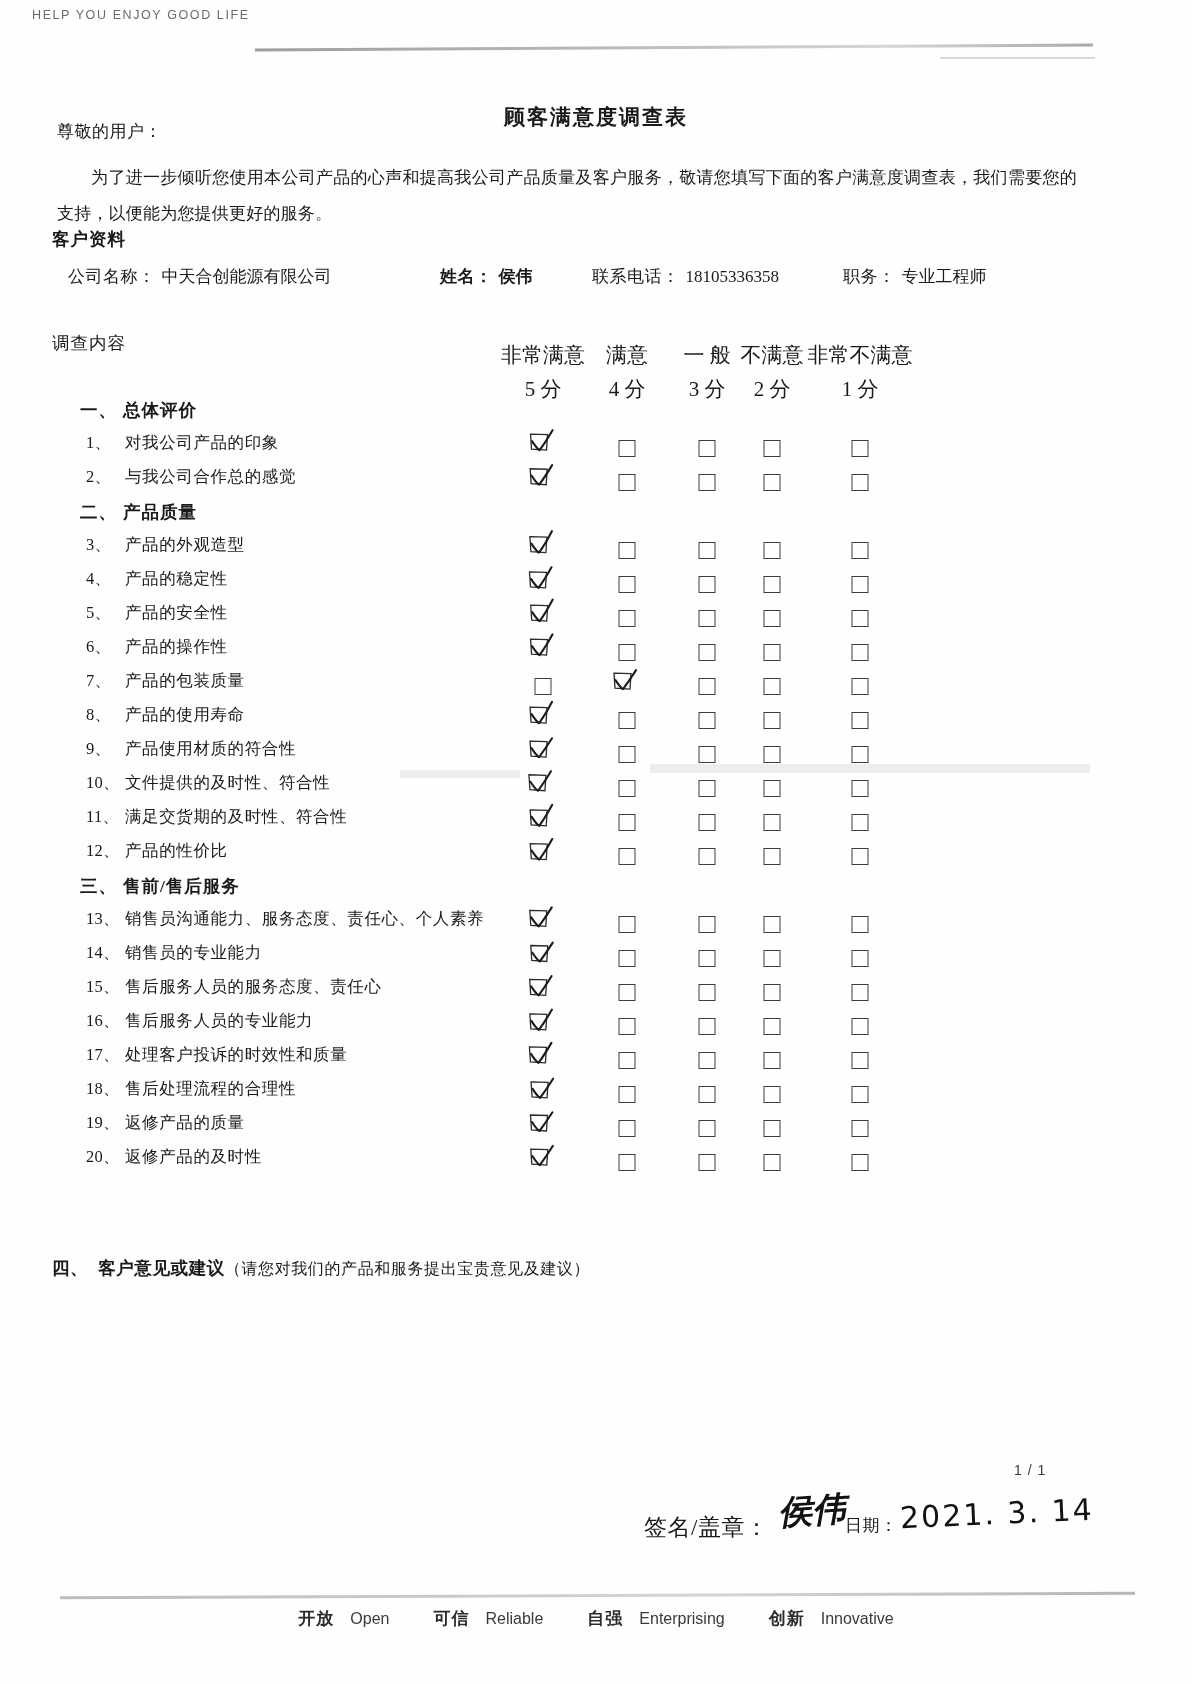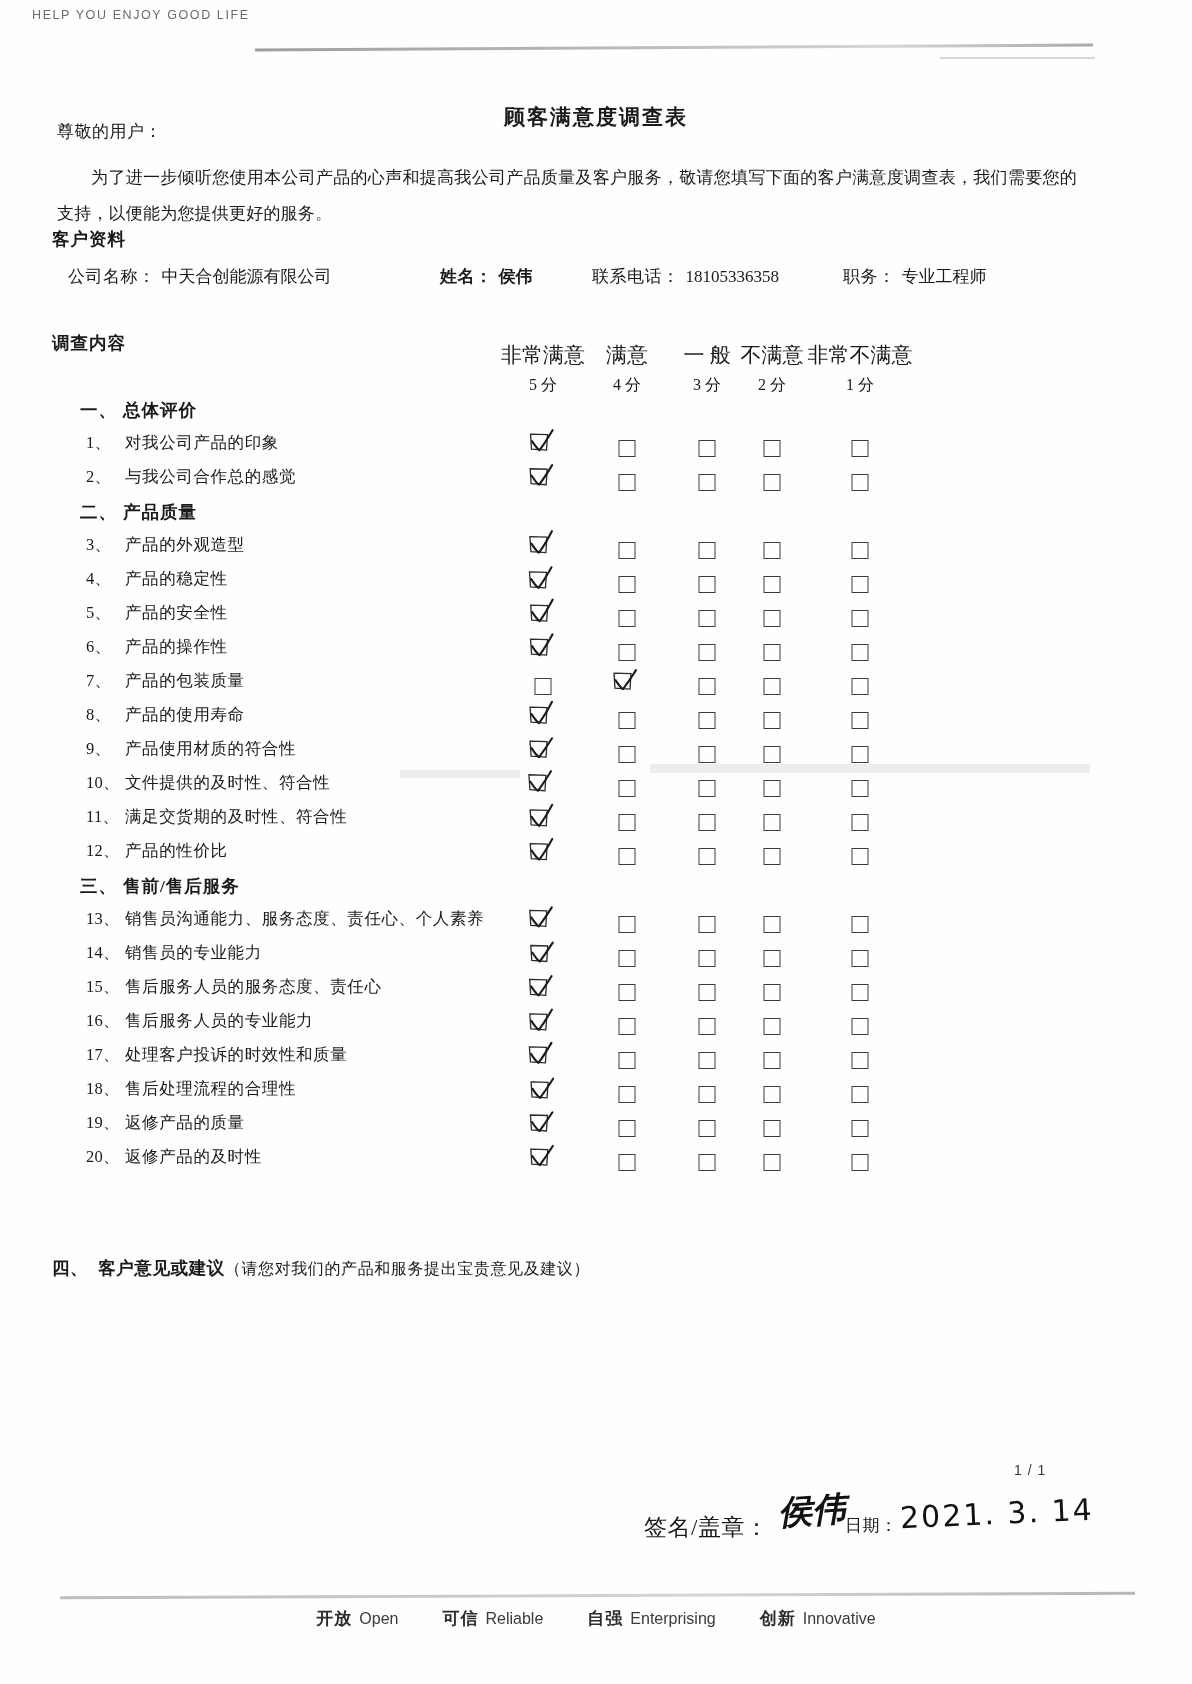--- a/index.html
+++ b/index.html
@@ -40,25 +40,25 @@
   .cust-row{position:absolute;left:0;top:265px;width:1192px;height:28px;font-size:17px;}
   .cust-row .f{position:absolute;white-space:nowrap;}
   .f-label{letter-spacing:.5px;}
   .f-value{margin-left:6px;}
   .c-company{left:68px;}
   .c-name{left:440px;font-weight:bold;}
   .c-phone{left:592px;}
   .c-title{left:843px;}
 
   
-  .sec-survey{position:absolute;left:52px;top:331px;font-size:17.5px;font-weight:700;letter-spacing:1px;}
+  .sec-survey{position:absolute;left:52px;top:331px;font-size:17.5px;font-weight:400;letter-spacing:1px;}
   .scale-head{position:absolute;top:341px;left:0;width:1192px;height:26px;}
   .scale-sub{position:absolute;top:375px;left:0;width:1192px;height:26px;}
   .scale-cell{position:absolute;font-size:21px;text-align:center;transform:translateX(-50%);white-space:nowrap;}
-  .scale-sub .scale-cell{font-size:16px;}
+  .scale-sub .scale-cell{font-size:21px;}
 
   .qlist{position:absolute;left:0;top:398px;width:1192px;}
   .row{position:relative;height:34px;}
   .grp{position:relative;height:34px;}
   .grp .grp-num{position:absolute;left:80px;font-size:17.5px;font-weight:700;letter-spacing:1px;}
   .grp .grp-txt{position:absolute;left:123px;font-size:17.5px;font-weight:700;letter-spacing:1px;}
   .row .q-num{position:absolute;left:86px;font-size:16.5px;letter-spacing:.3px;}
   .row .q-txt{position:absolute;left:125px;font-size:16.5px;letter-spacing:.6px;white-space:nowrap;}
 
   .box{position:absolute;width:15px;height:15px;border:1.2px solid #3d3d3d;
@@ -85,21 +85,21 @@
     font-family:"Liberation Sans","DejaVu Sans",sans-serif;letter-spacing:1px;}
 
   
   .footer-rule{position:absolute;left:60px;top:1594px;width:1075px;height:3px;
     background:linear-gradient(to right,#b5b5b5,#d0d0d0 60%,#aeaeae);
     transform:rotate(-0.25deg);opacity:.9;}
   .footer{position:absolute;top:1607px;left:0;width:1192px;
     display:flex;justify-content:center;gap:44px;
     font-family:"Liberation Sans","DejaVu Sans",sans-serif;font-size:17px;color:#2b2b2b;}
   .footer .fcn{font-weight:600;letter-spacing:1px;}
-  .footer .fen{margin-left:7px;font-size:16px;color:#3a3a3a;}
+  .footer .fen{margin-left:16px;font-size:16px;color:#3a3a3a;}
   .footer-item{display:flex;align-items:baseline;}
 
   
   .artifact{position:absolute;background:#dedede;opacity:.55;}
 </style>
 </head>
 <body>
 
 <div class="page">
 

